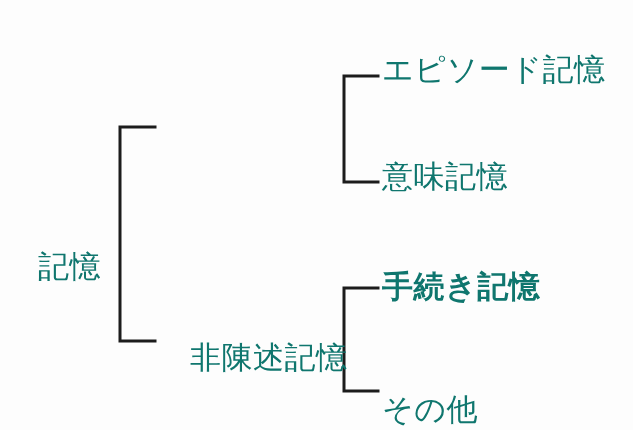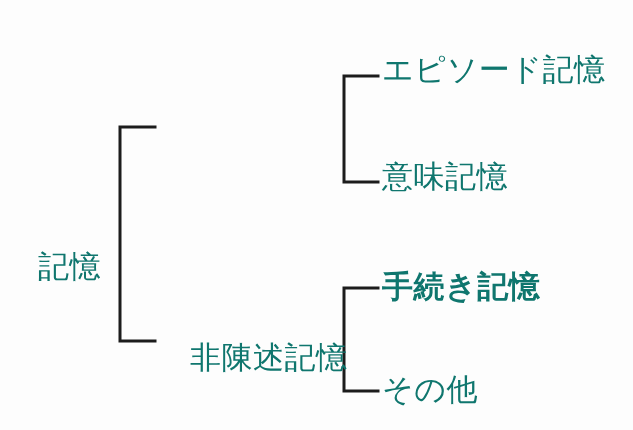--- a/index.html
+++ b/index.html
@@ -34,21 +34,21 @@
     letter-spacing: 0.5px;
     white-space: nowrap;
     font-weight: 400;
   }
   .node-root   { left: 38px;  top: 214px; margin-top: 35px; }
   .node-lvl1-a { left: 159px; top: 109px; }
   .node-lvl1-b { left: 159px; top: 340px; margin-left: 31px; }
   .node-lvl2-a { left: 382px; top: 52px;  }
   .node-lvl2-b { left: 382px; top: 159px; }
   .node-lvl2-c { left: 382px; top: 269px; font-weight: bold; }
-  .node-lvl2-d { left: 382px; top: 375px; font-family: Liberation Mono, monospace; }
+  .node-lvl2-d { left: 382px; top: 392px; }
 </style>
 </head>
 <body>
 
 <div id="diagram-root">
 
   <svg id="bracket-layer" viewBox="0 0 633 430" aria-hidden="true">
     <g stroke="#1c1c1c" stroke-width="3" fill="none" stroke-linecap="square" stroke-linejoin="miter">
       <path d="M 155 127 L 120 127 L 120 341 L 155 341"></path>
       <path d="M 378 76 L 344 76 L 344 182 L 378 182"></path>

